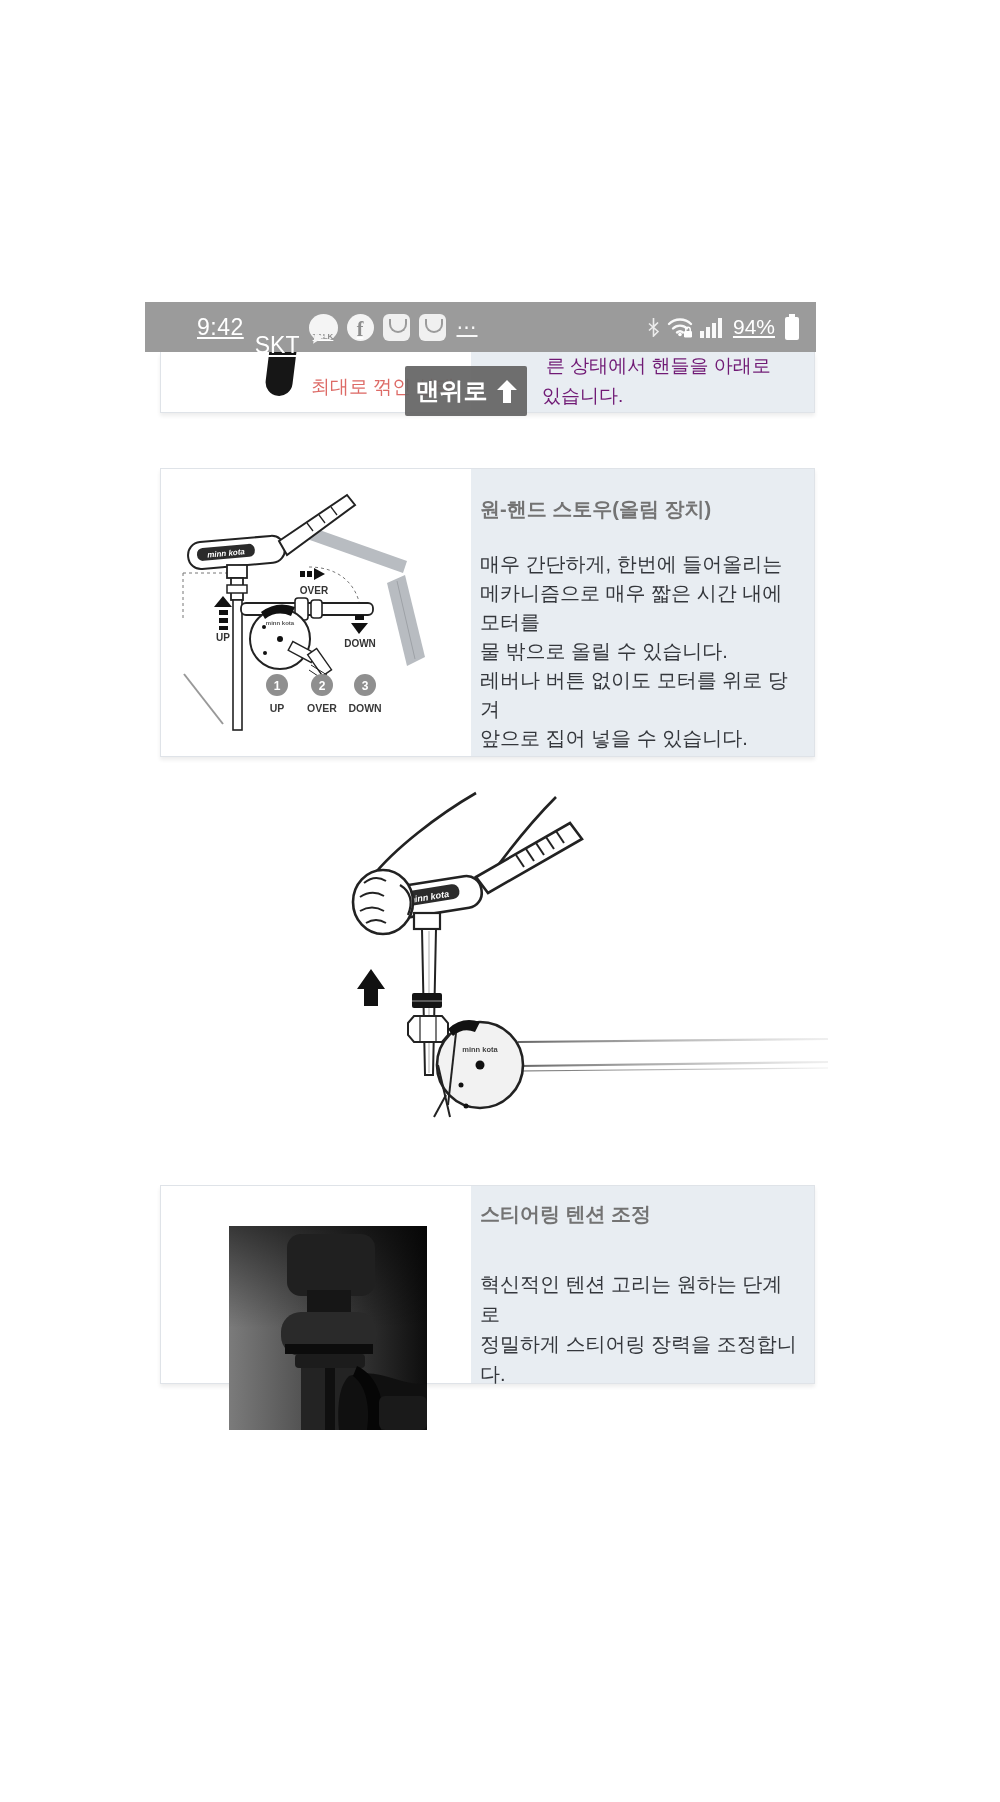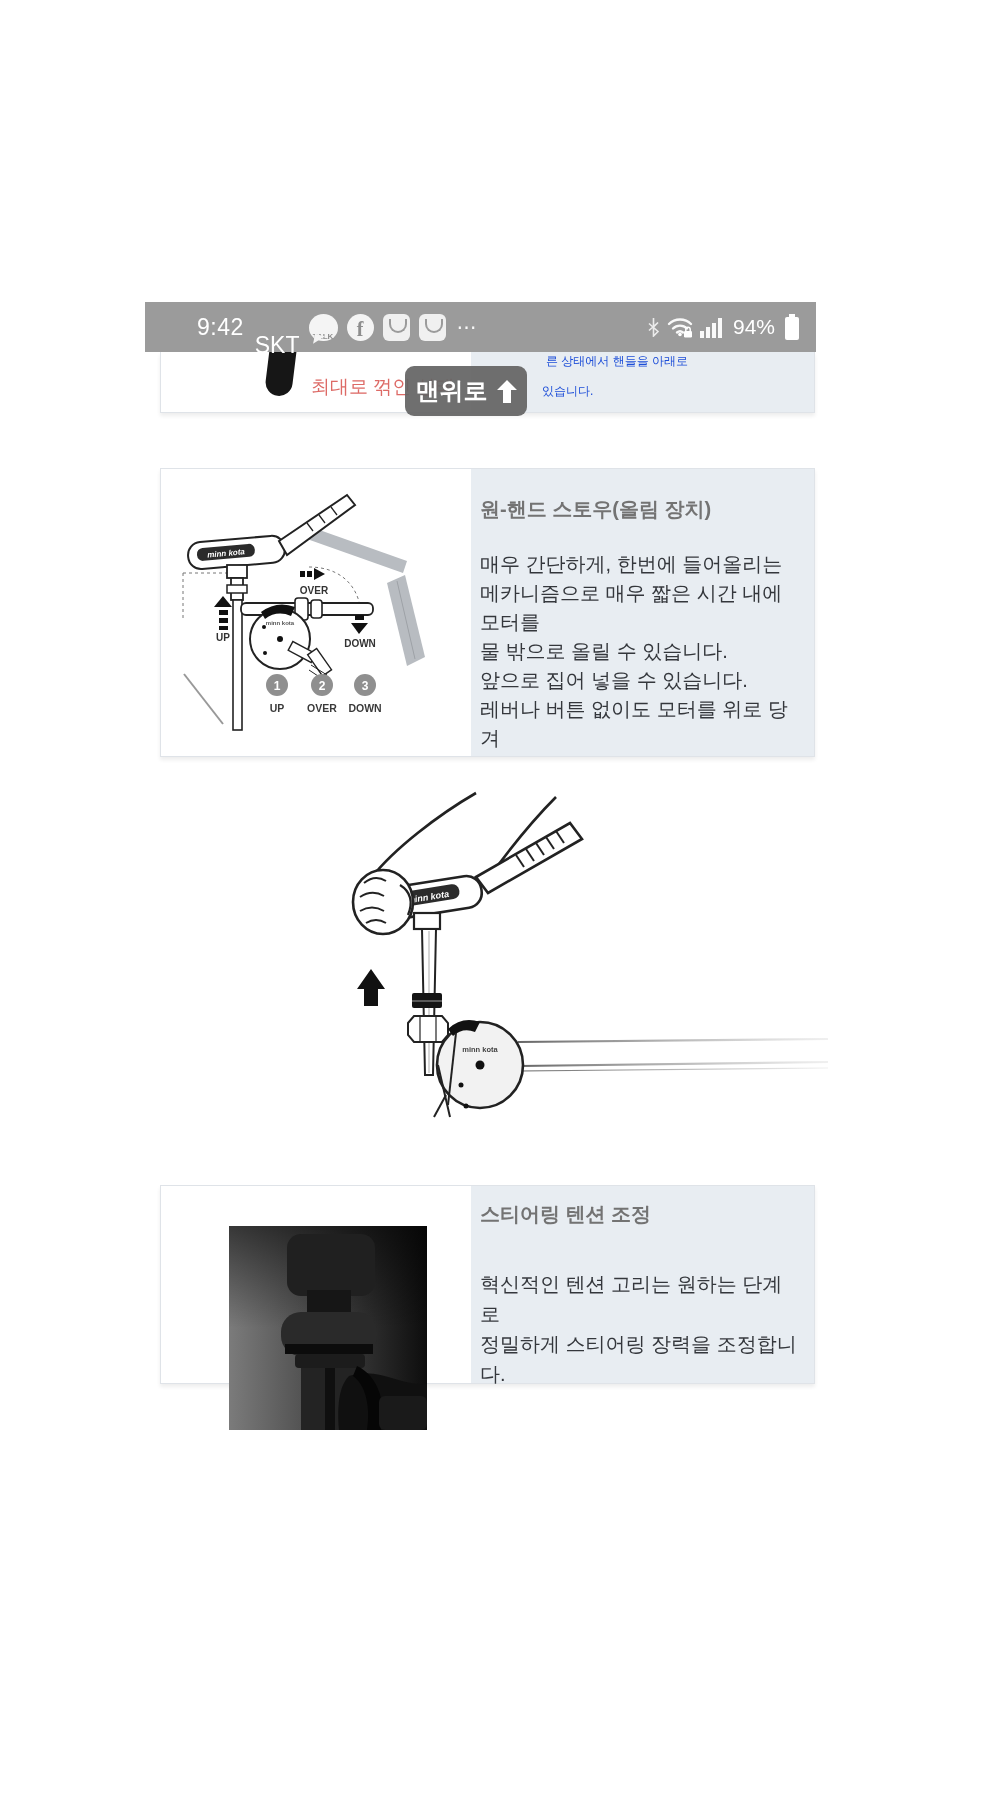--- a/index.html
+++ b/index.html
@@ -5,21 +5,21 @@
   * { box-sizing: border-box; margin: 0; padding: 0; }
   html,body { background:#ffffff; }
   .page {
     position: relative; width: 1000px; height: 1802px; background: #ffffff;
     font-family: "Liberation Sans", sans-serif; overflow: hidden;
   }
   
   .status-bar {
     position: absolute; left: 145px; top: 302px; width: 671px; height: 50px;
     background: #9b9b9b; color: #fff; display: flex; align-items: center;
-    padding: 0 16px 0 52px; z-index: 5;
+    padding: 0 16px 0 52px; z-index: 5; text-decoration: underline;
   }
   .sb-left { display: flex; align-items: center; gap: 9px; }
   .sb-time { font-size: 23px; font-weight: 500; letter-spacing: .5px; }
   .sb-carrier { font-size: 23px; font-weight: 500; margin-left: 2px; margin-top: 36px; }
   .sb-icon { display: inline-flex; align-items: flex-end; justify-content: center; }
   .ic-kakao { width: 29px; height: 27px; background: #f4f4f4; border-radius: 50% 50% 48% 48%;
     color: #8e8e8e; font-size: 8px; font-weight: 700; position: relative; }
   .ic-kakao:after { content:""; position:absolute; left:5px; bottom:-4px; border:5px solid transparent;
     border-top-color:#f4f4f4; border-left-color:#f4f4f4; transform: rotate(12deg);}
   .ic-fb { width: 27px; height: 27px; background:#f4f4f4; border-radius:50%; color:#8e8e8e;
@@ -43,27 +43,27 @@
   .card h2 { font-size: 20px; font-weight: 700; color: #737373; line-height: 25px; }
   .card .body { font-size: 20px; color: #34373c; }
   .card1 h2 { margin-top: 28px; }
   .card1 .body { margin-top: 28px; line-height: 29px; }
   .card2 h2 { margin-top: 16px; }
   .card2 .body { margin-top: 42px; line-height: 30px; }
   
   .tp-handle { position: absolute; left: 106px; top: -6px; width: 27px; height: 50px;
     background: #161616; border-radius: 3px 3px 14px 14px; transform: rotate(7deg); }
   .tp-red { position: absolute; left: 150px; top: 22px; font-size: 19px; color: #dd6a66; white-space: nowrap; }
-  .tp-line { position: absolute; font-size: 12px; color: #1d4ed8; white-space: nowrap; }
+  .tp-line { position: absolute; font-size: 19px; color: #701a75; white-space: nowrap; }
   .tp-line1 { left: 385px; top: 1px; }
   .tp-line2 { left: 381px; top: 31px; }
   
   .go-top {
     position: absolute; left: 405px; top: 366px; width: 122px; height: 50px;
-    background: rgba(100,100,100,.93); border: none; border-radius: 9px; z-index: 9;
+    background: rgba(100,100,100,.93); border: none; border-radius: 2px; z-index: 9;
     display: flex; align-items: center; justify-content: center; gap: 9px;
     color: #fff; font-family:"Liberation Sans",sans-serif; font-size: 24px; font-weight: 600; cursor: pointer;
   }
   
   .mid-illu { position: absolute; left: 280px; top: 765px; width: 550px; height: 355px; }
   
   .photo { position: absolute; left: 68px; top: 40px; width: 198px; height: 204px; }
   svg text { font-family: "Liberation Sans", sans-serif; }
 </style>
 </head>
@@ -206,22 +206,22 @@
           <text x="204" y="243" font-size="10.5" font-weight="700" fill="#3a3a3a" text-anchor="middle">DOWN</text>
         </g>
       </svg>
     </div>
     <div class="text-area">
       <h2>원-핸드 스토우(올림 장치)</h2>
       <div class="body">
         <div>매우 간단하게, 한번에 들어올리는</div>
         <div>메카니즘으로 매우 짧은 시간 내에 모터를</div>
         <div>물 밖으로 올릴 수 있습니다.</div>
+        <div>레버나 버튼 없이도 모터를 위로 당겨</div>
         <div>앞으로 집어 넣을 수 있습니다.</div>
-        <div>레버나 버튼 없이도 모터를 위로 당겨</div>
       </div>
     </div>
   </div>
 
   <div class="mid-illu">
     <svg width="550" height="355" viewBox="0 0 550 355">
       <defs>
         <linearGradient id="fadeA" x1="240" y1="0" x2="548" y2="0" gradientUnits="userSpaceOnUse">
           <stop offset="0" stop-color="#555" stop-opacity="0.9"></stop>
           <stop offset="1" stop-color="#999" stop-opacity="0.15"></stop>

